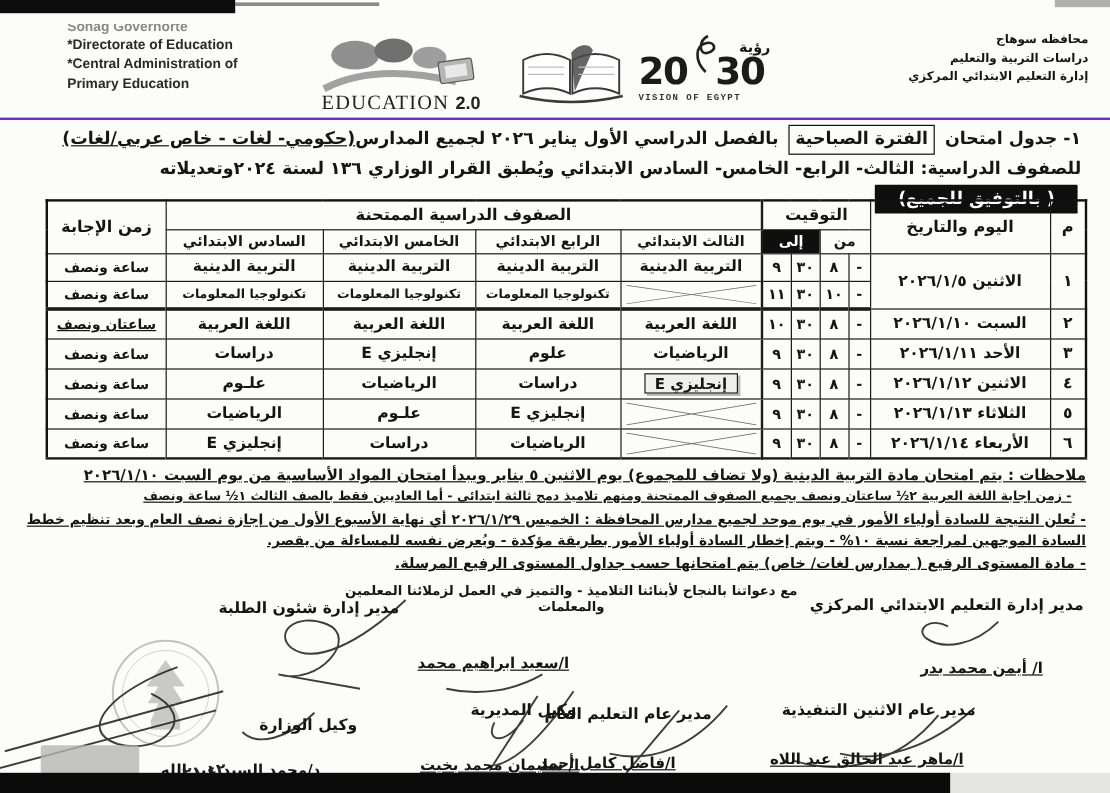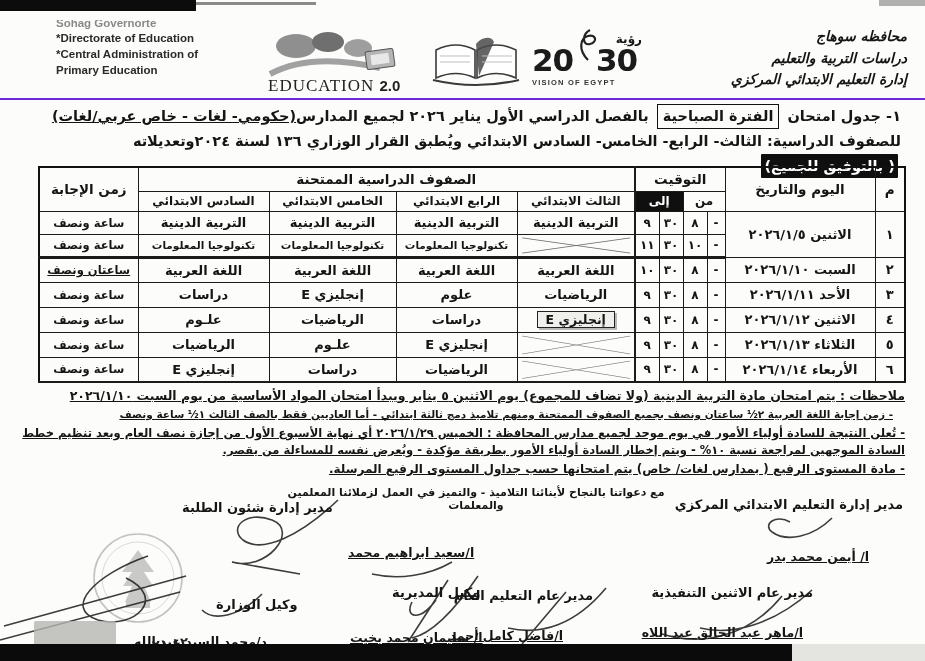--- a/index.html
+++ b/index.html
@@ -13,39 +13,39 @@
   .scan-mark-tr { position:absolute; right:0; top:0; width:46px; height:6px; background:#555; opacity:.45; }
   .scan-bar-bottom { position:absolute; left:0; bottom:0; width:792px; height:17px; background:#0b0b0b; }
   .scan-bar-bottom-right { position:absolute; left:792px; right:0; bottom:0; height:17px; background:#e4e4e0; }
   .scan-smudge { position:absolute; left:34px; top:621px; width:82px; height:28px; background:#b5b5b3; opacity:.8; border-radius:2px; }
 
   
   .hdr { position:absolute; left:0; top:12px; width:925px; height:88px; border-bottom:2px solid #6d28d9; }
   .hdr-en { position:absolute; left:56px; top:8px; font-weight:bold; font-size:11.5px; line-height:1.4; color:#2a2a2a; font-family:"Liberation Sans",sans-serif; }
   .hdr-en .faded { height:10px; overflow:hidden; opacity:.55; }
   .hdr-en .faded span { display:block; margin-top:-5px; }
-  .hdr-ar { position:absolute; right:18px; top:14px; direction:rtl; text-align:right; font-weight:bold; font-size:14px; line-height:1.55;font-style:italic; }
+  .hdr-ar { position:absolute; right:18px; top:14px; direction:rtl; text-align:right; font-weight:bold; font-size:10px; line-height:1.55; }
   .logos { position:absolute; left:262px; top:18px; width:400px; height:66px; }
   .kids { position:absolute; left:0; top:0; }
   .edu-word { position:absolute; left:6px; top:46px; font-family:"Liberation Serif",serif; font-size:17px; letter-spacing:1px; color:#222; }
   .edu-word b { font-family:"Liberation Sans",sans-serif; font-size:15px; letter-spacing:0; }
   .book { position:absolute; left:168px; top:6px; }
   .v2030 { position:absolute; left:268px; top:0; width:130px; height:66px; }
   .v2030 .roya { position:absolute; right:18px; top:2px; font-weight:bold; font-size:12px; }
   .v2030 .yr { position:absolute; top:12px; font-weight:bold; font-size:31px; letter-spacing:-1px; color:#1b1b1b; }
   .v2030 .y20 { left:2px; } .v2030 .y30 { left:66px; }
   .v2030 .knot { position:absolute; left:46px; top:-4px; }
-  .v2030 .cap { position:absolute; left:2px; top:48px; font-size:7.5px; font-weight:bold; letter-spacing:1.2px; color:#333; font-family:Liberation Sans, sans-serif; }
+  .v2030 .cap { position:absolute; left:2px; top:48px; font-size:7.5px; font-weight:bold; letter-spacing:1.2px; color:#333; font-family:Liberation Mono, monospace; }
 
   
   .titles { position:absolute; right:24px; left:20px; top:104px; direction:rtl; text-align:right; font-weight:bold; }
   .t-line1 { font-size:14.5px; line-height:1.6; }
   .t-line2 { font-size:14.5px; line-height:1.7; }
   .boxw { display:inline-block; border:1.5px solid #111; padding:0 5px; margin:0 3px; }
-  .boxb { display:inline-block; background:#0f0f0f; color:#fff; padding:0 3px; margin:0 3px; border-radius:1px; }
+  .boxb { display:inline-block; background:#0f0f0f; color:#fff; padding:0 19px; margin:0 3px; border-radius:1px; }
   .uline { text-decoration:underline; }
 
   
   table.sched { position:absolute; right:19px; top:166px; width:868px; border-collapse:collapse; direction:rtl; table-layout:fixed; text-align:center; }
   .sched th, .sched td { border:1px solid #1b1b1b; font-weight:bold; padding:0 1px; overflow:hidden; }
   .sched { border:2px solid #111; }
   .sched thead tr:first-child th { height:24px; font-size:13.5px; }
   .sched thead tr:last-child th { height:20px; font-size:12px; }
   .sched th.grades-group { font-size:13px; }
   .sched th.grade { font-size:11px; }

